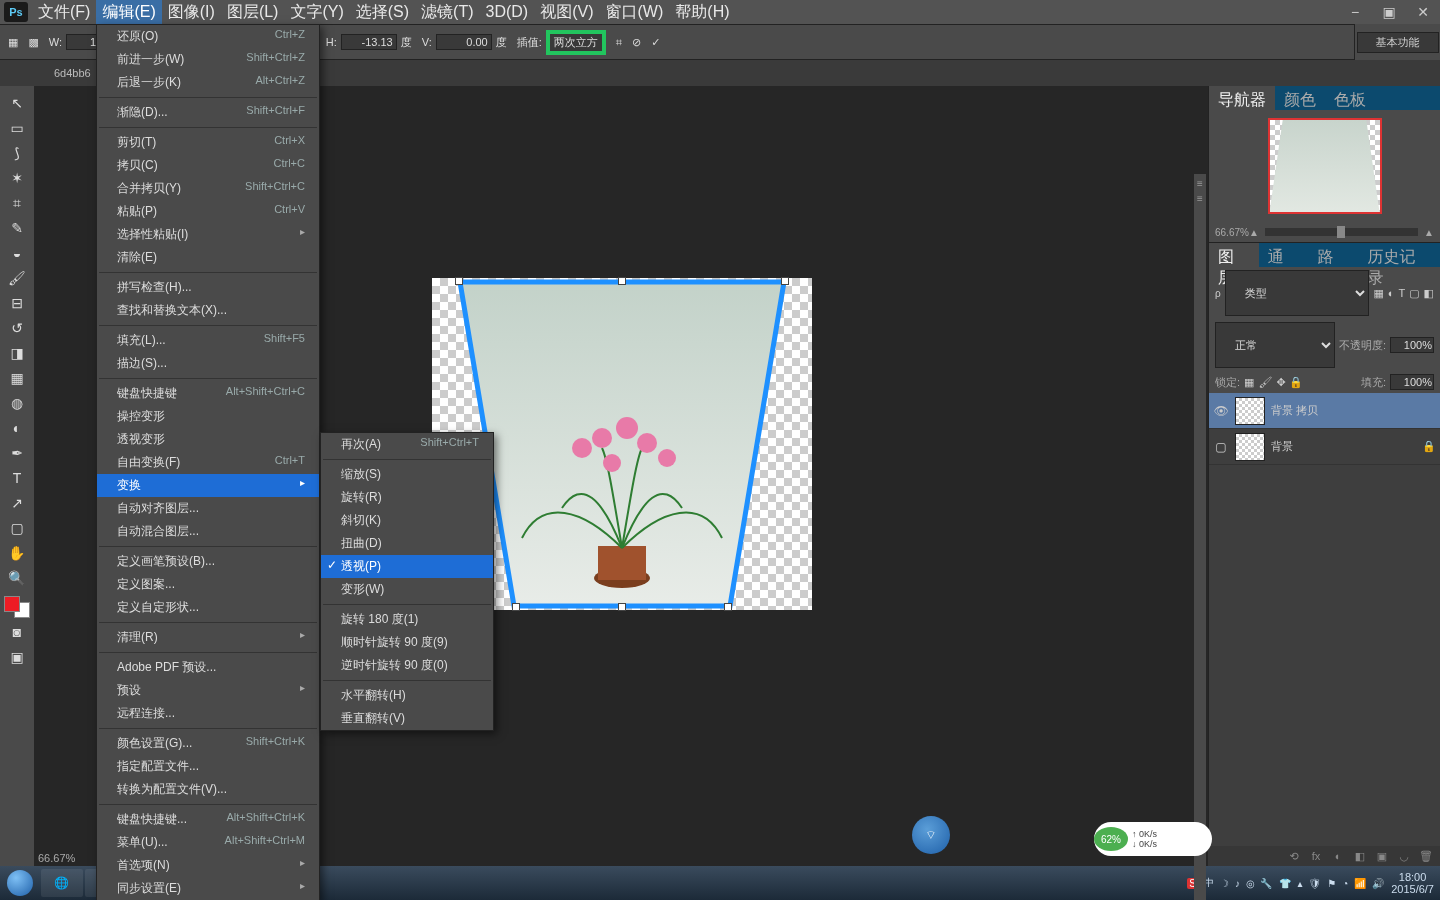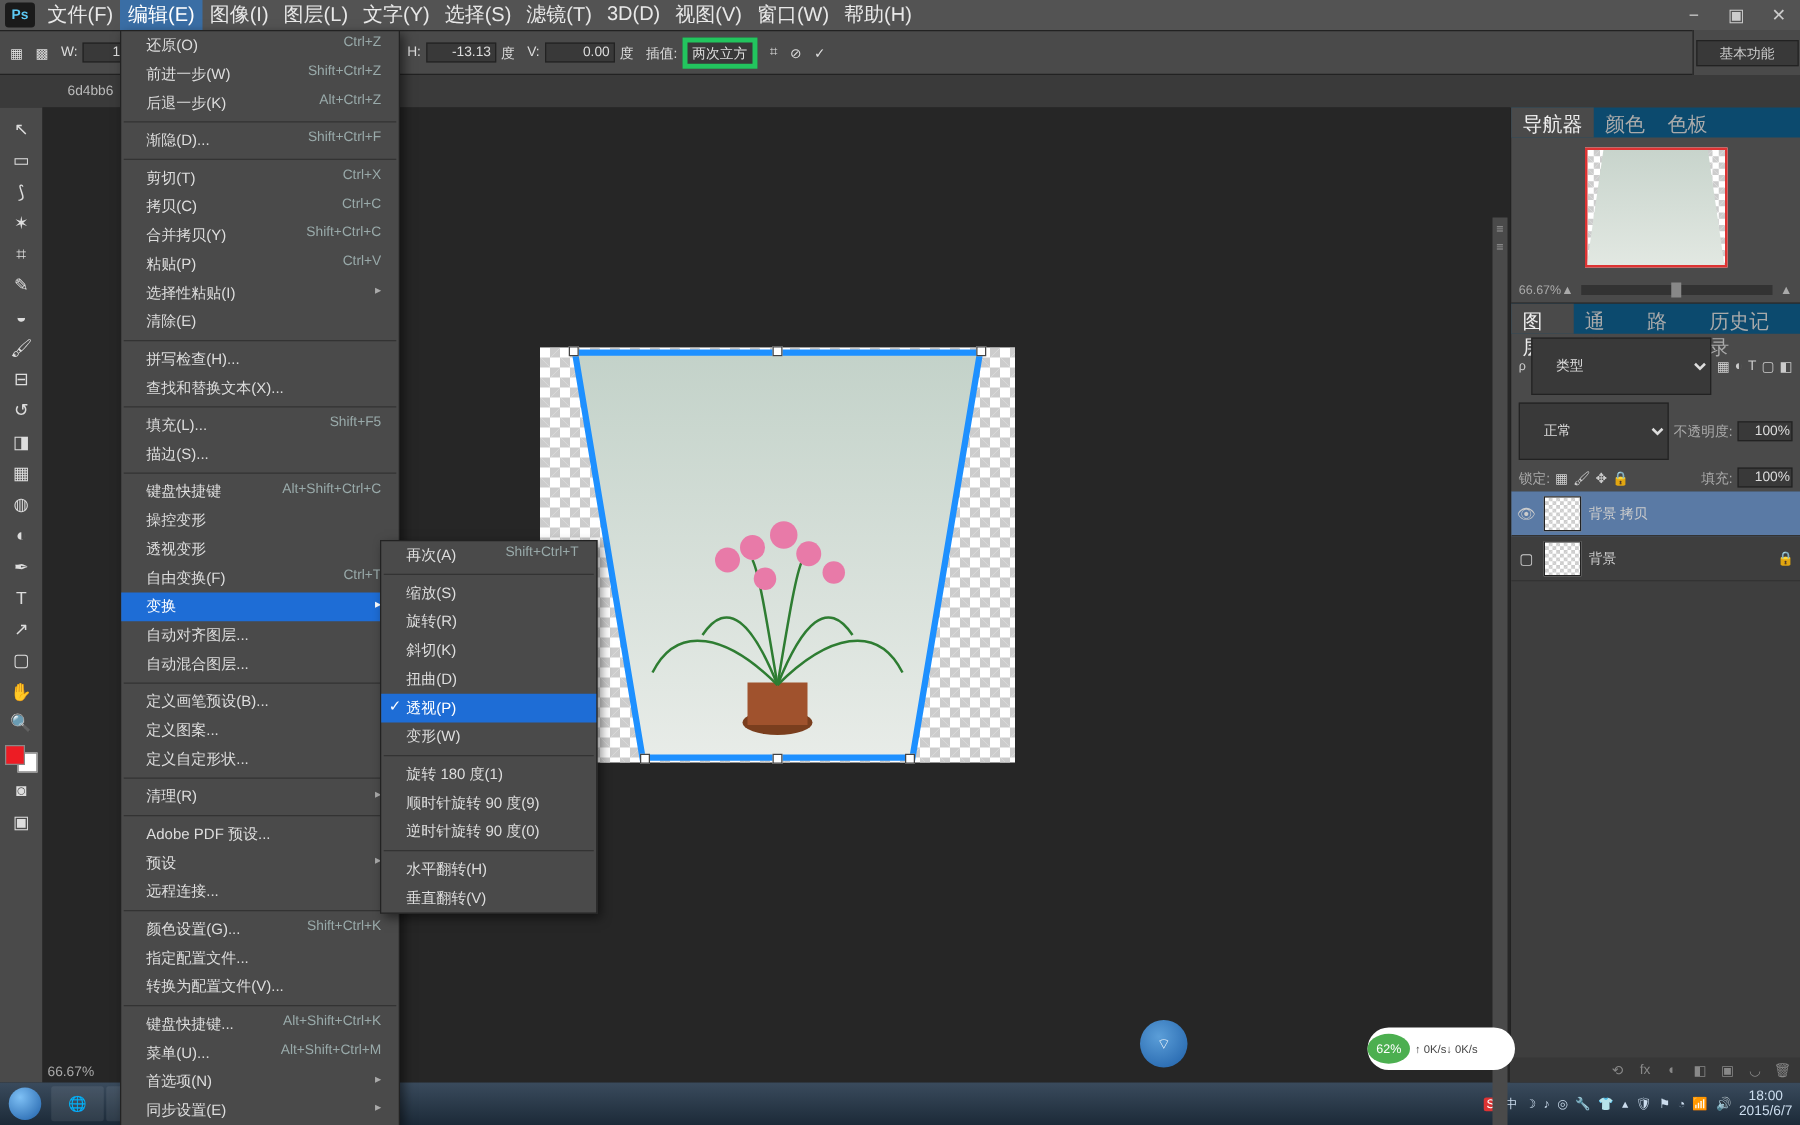--- a/index.html
+++ b/index.html
@@ -407,21 +407,21 @@
       <span class="sc">Alt+Shift+Ctrl+M</span>
     </div>
     <div class="mi sub">
       <span>首选项(N)</span>
     </div>
     <div class="mi sub">
       <span>同步设置(E)</span>
     </div>
   </div>
 
-<div class="menu" id="submenu" style="left:304px;top:432px;min-width:174px">
+<div class="menu" id="submenu" style="left:320px;top:432px;min-width:174px">
     <div class="mi">
       <span>再次(A)</span>
       <span class="sc">Shift+Ctrl+T</span>
     </div>
     <div class="sep"></div>
     <div class="mi">
       <span>缩放(S)</span>
     </div>
     <div class="mi">
       <span>旋转(R)</span>
@@ -463,21 +463,21 @@
   <span class="ic">◐</span>
   <span class="ic">◧</span>
   <span class="ic">▣</span>
   <span class="ic">◡</span>
   <span class="ic">🗑</span>
 </div>
 
 <div class="wifi">⌔</div>
 <div class="netwidget">
   <div class="pct">62%</div>
-  <div style="display:flex;flex-direction:row;flex:1">
+  <div style="display:flex;flex-direction:column;flex:1">
     <span>↑ <span>0K/s</span></span>
     <span>↓ <span>0K/s</span></span>
   </div>
 </div>
 
 <div class="taskbar">
   <div class="start">
       <div class="orb"></div>
     </div>
   <div class="ti">🌐</div>

